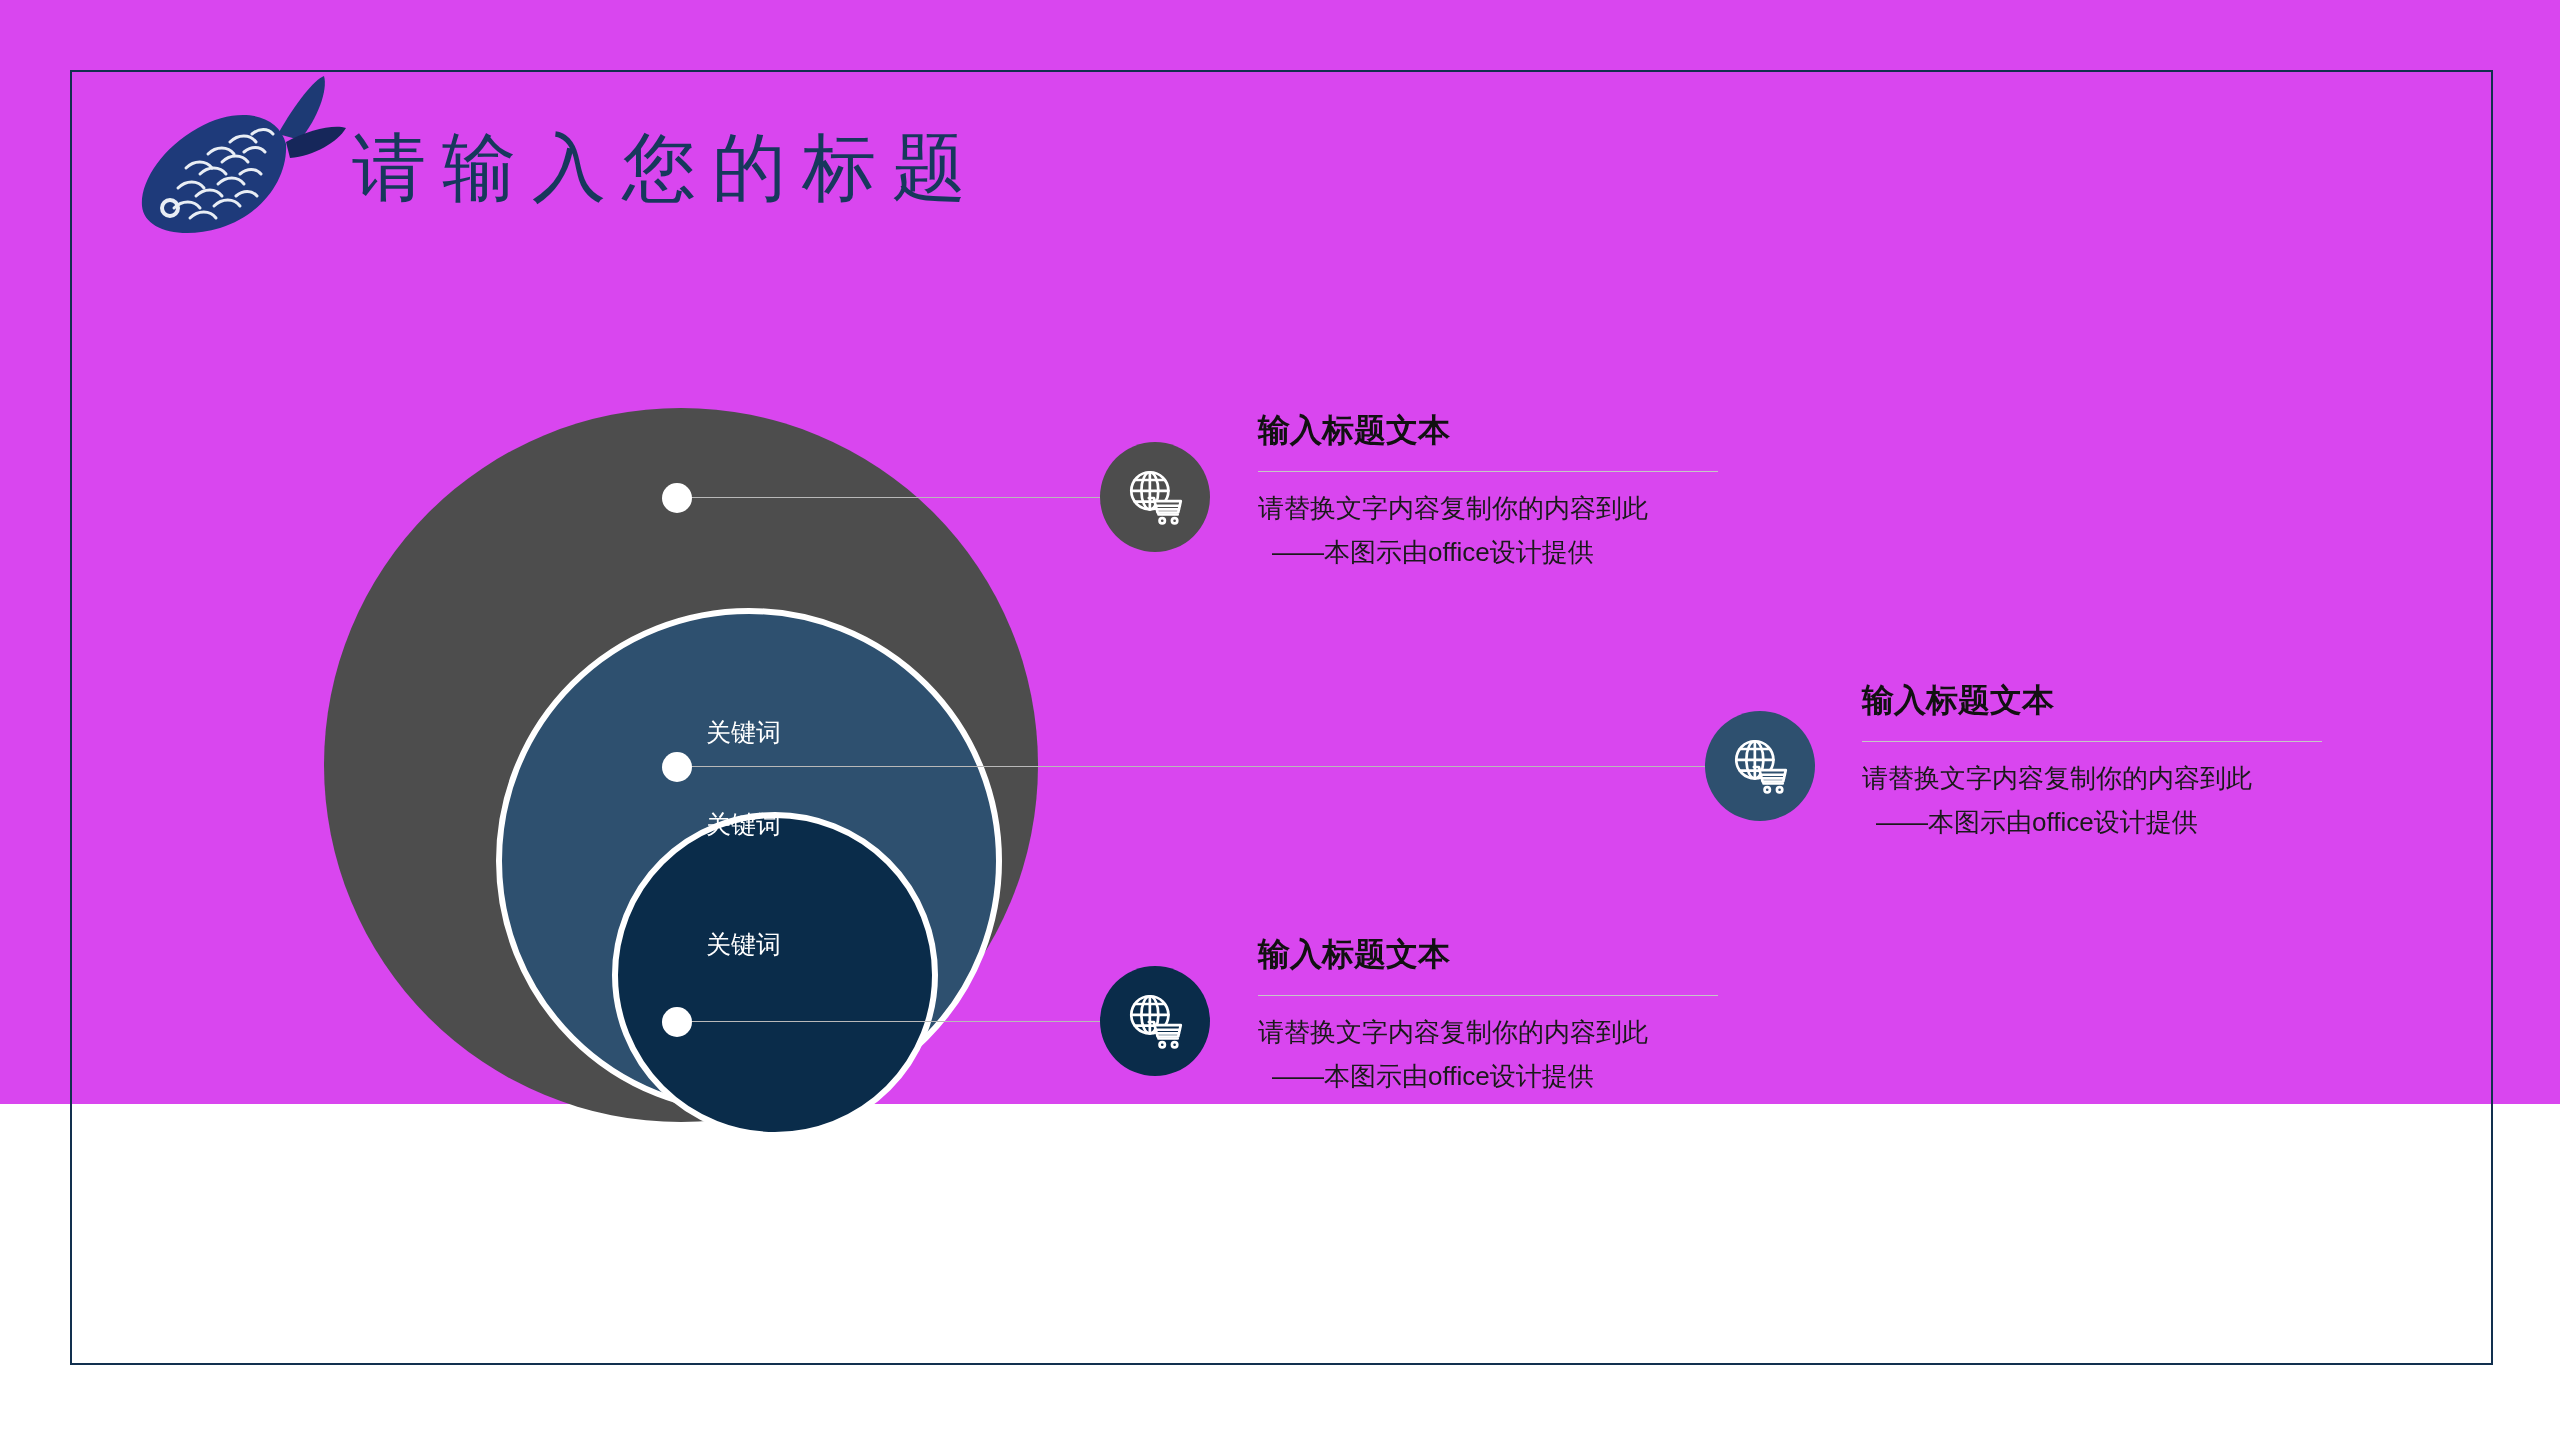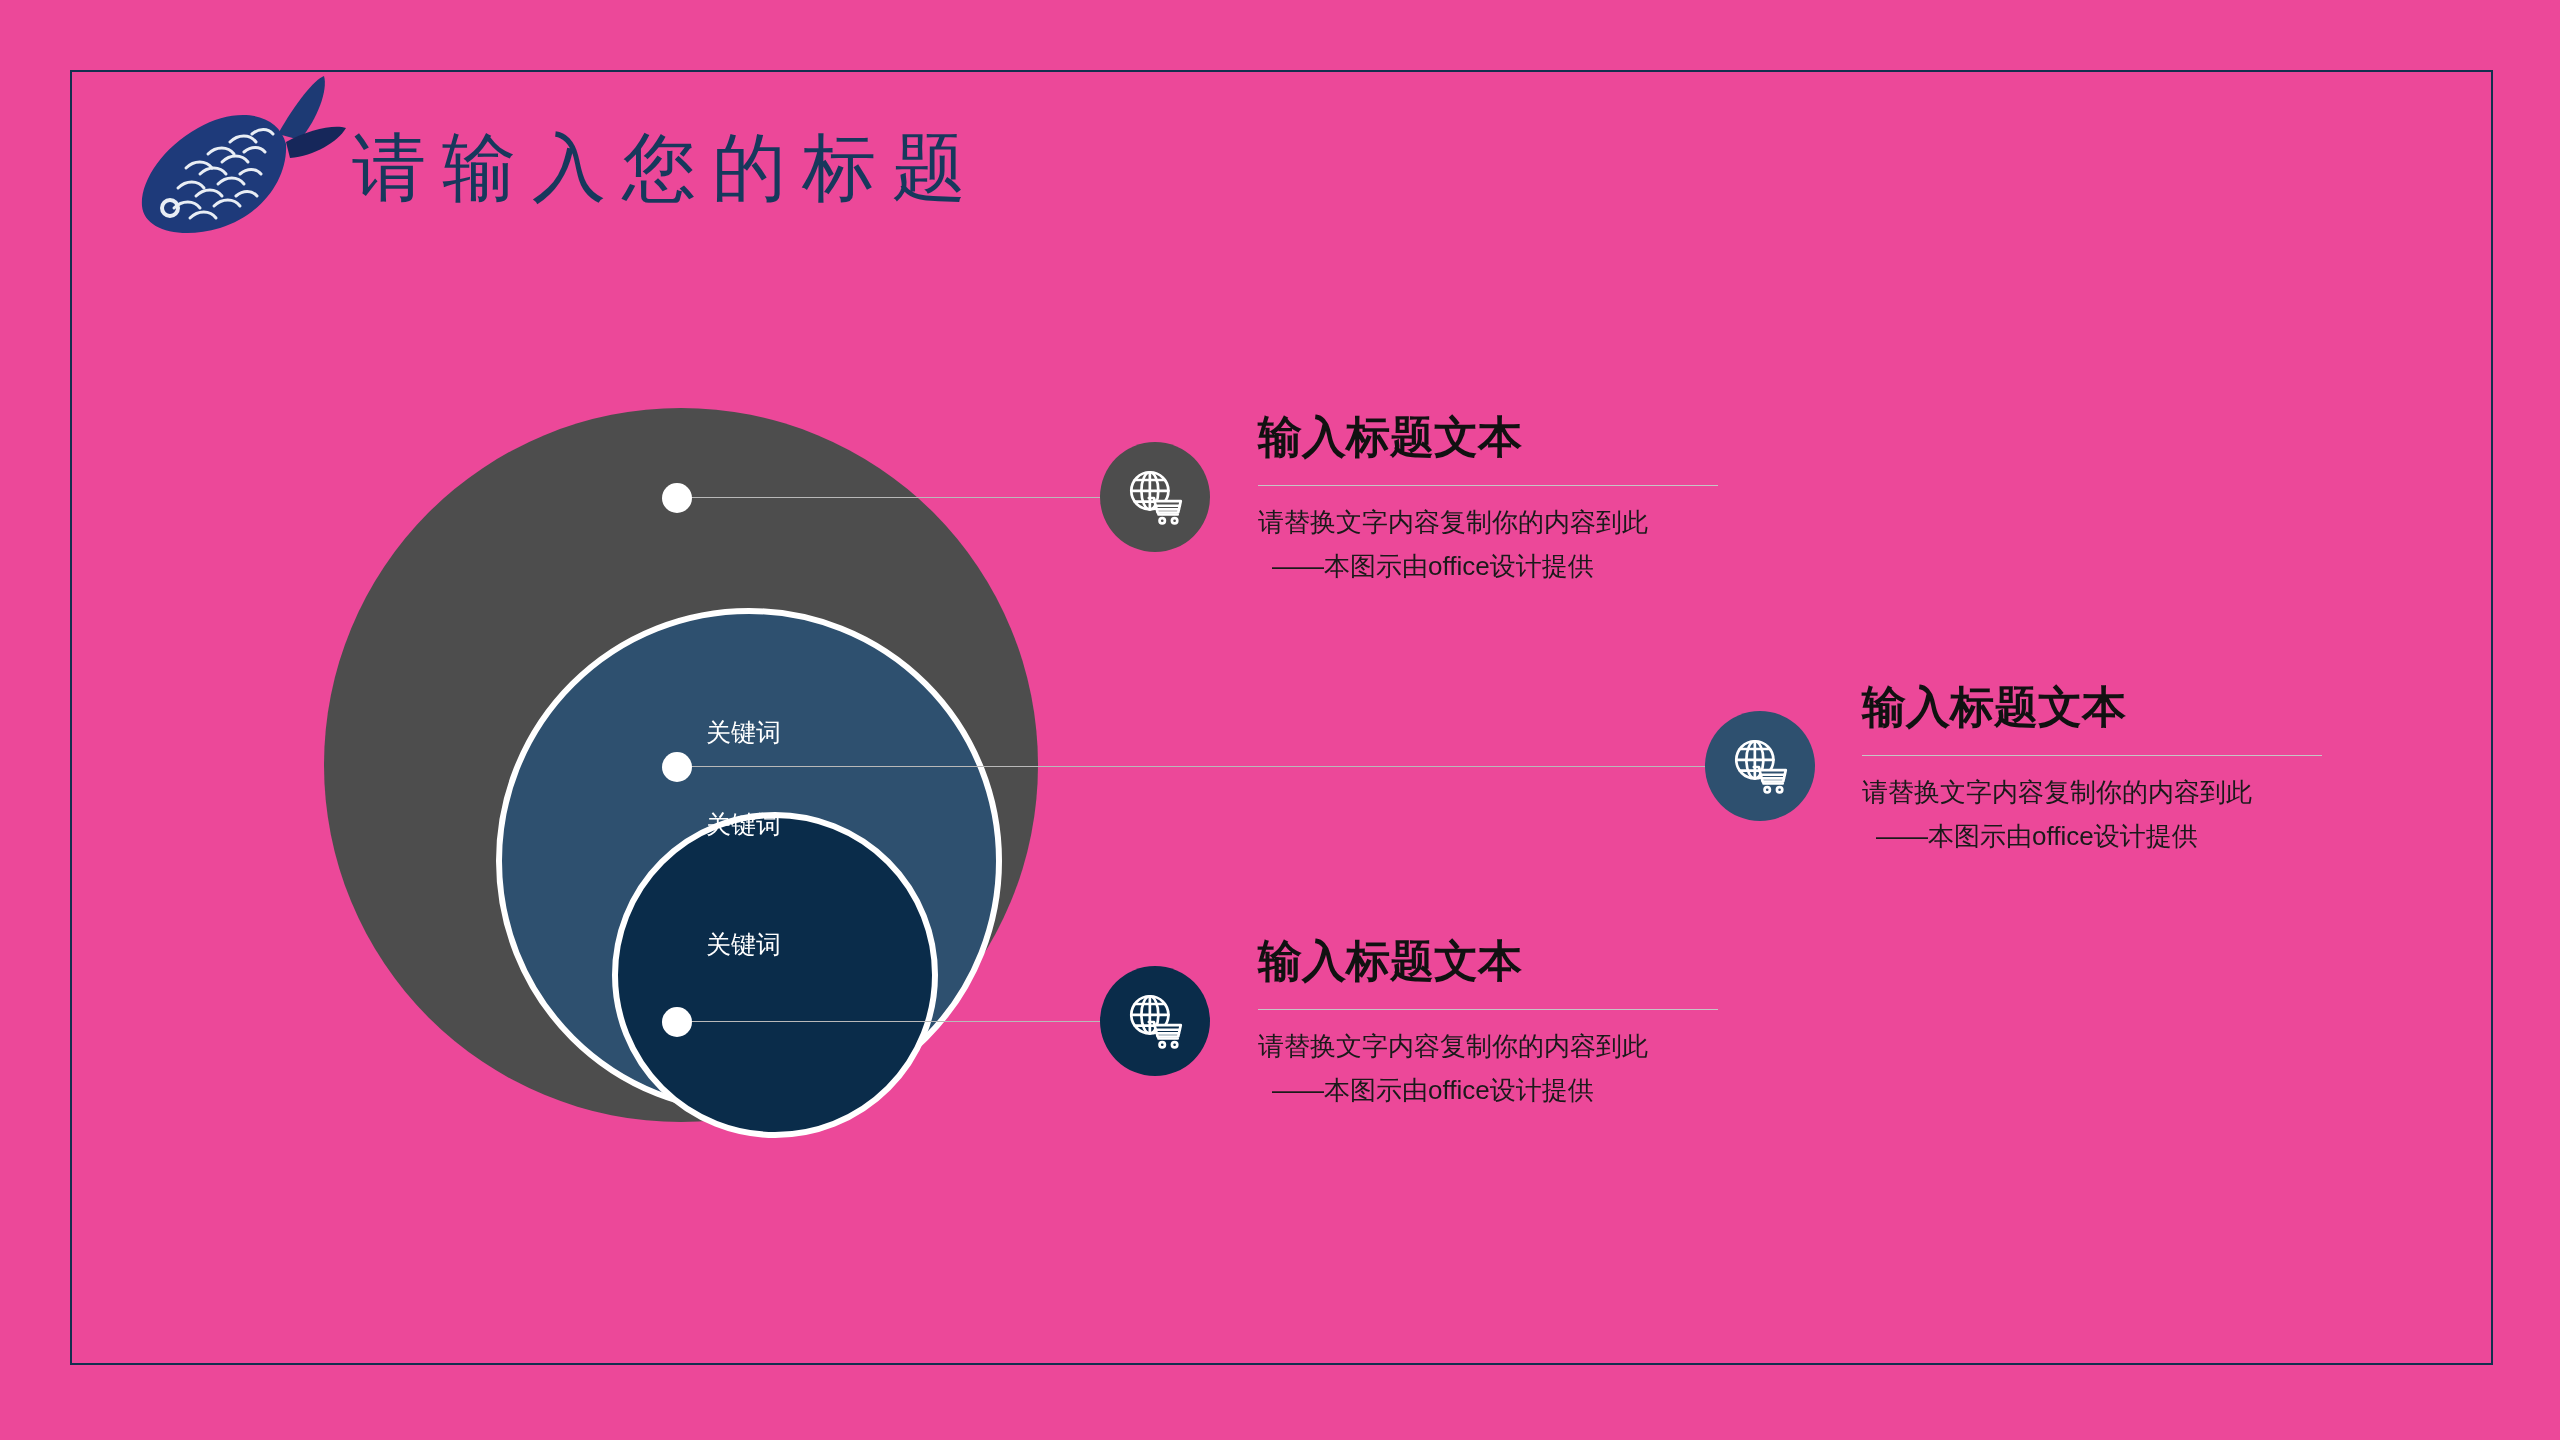--- a/index.html
+++ b/index.html
@@ -1,19 +1,19 @@
 <!DOCTYPE html>
 <html><head>
 <meta charset="utf-8">
 <style>
   html,body{margin:0;padding:0;background:#ffffff;}
   body{width:2560px;height:1440px;overflow:hidden;
        font-family:"Liberation Sans","DejaVu Sans",sans-serif;}
 
-  #slide{position:relative;width:2560px;height:1440px;background:#ec4899;}
+  #slide{position:relative;width:2560px;height:1104px;background:#d946ef;}
 
   
   .frame{position:absolute;left:70px;top:70px;width:2423px;height:1295px;
          border:2px solid #12304f;box-sizing:border-box;}
 
   
   .fish{position:absolute;left:128px;top:72px;width:226px;height:186px;}
   .page-title{position:absolute;left:352px;top:128px;
          font-family:"Liberation Serif","DejaVu Serif",serif;
          font-size:74px;font-weight:400;color:#17385c;letter-spacing:16px;
@@ -44,21 +44,21 @@
   
   .badge{position:absolute;width:110px;height:110px;border-radius:50%;
          display:flex;align-items:center;justify-content:center;z-index:5;}
   .badge svg{width:66px;height:66px;display:block;}
   .b-gray{background:#4d4d4d;}
   .b-blue{background:#2e506f;}
   .b-navy{background:#0a2c4a;}
 
   
   .block{position:absolute;}
-  .block h3{margin:0;font-size:44px;font-weight:bold;color:#111111;
+  .block h3{margin:0;font-size:32px;font-weight:bold;color:#111111;
             line-height:1.15;white-space:nowrap;
             font-family:"Liberation Sans","DejaVu Sans",sans-serif;}
   .rule{height:1px;background:#c6c6c6;margin-top:22px;}
   .block p{margin:0;font-size:26px;color:#1a1a1a;line-height:1.7;
            white-space:nowrap;}
   .body-wrap{margin-top:14px;}
   .indent{padding-left:14px;}
 </style>
 </head>
 <body>

